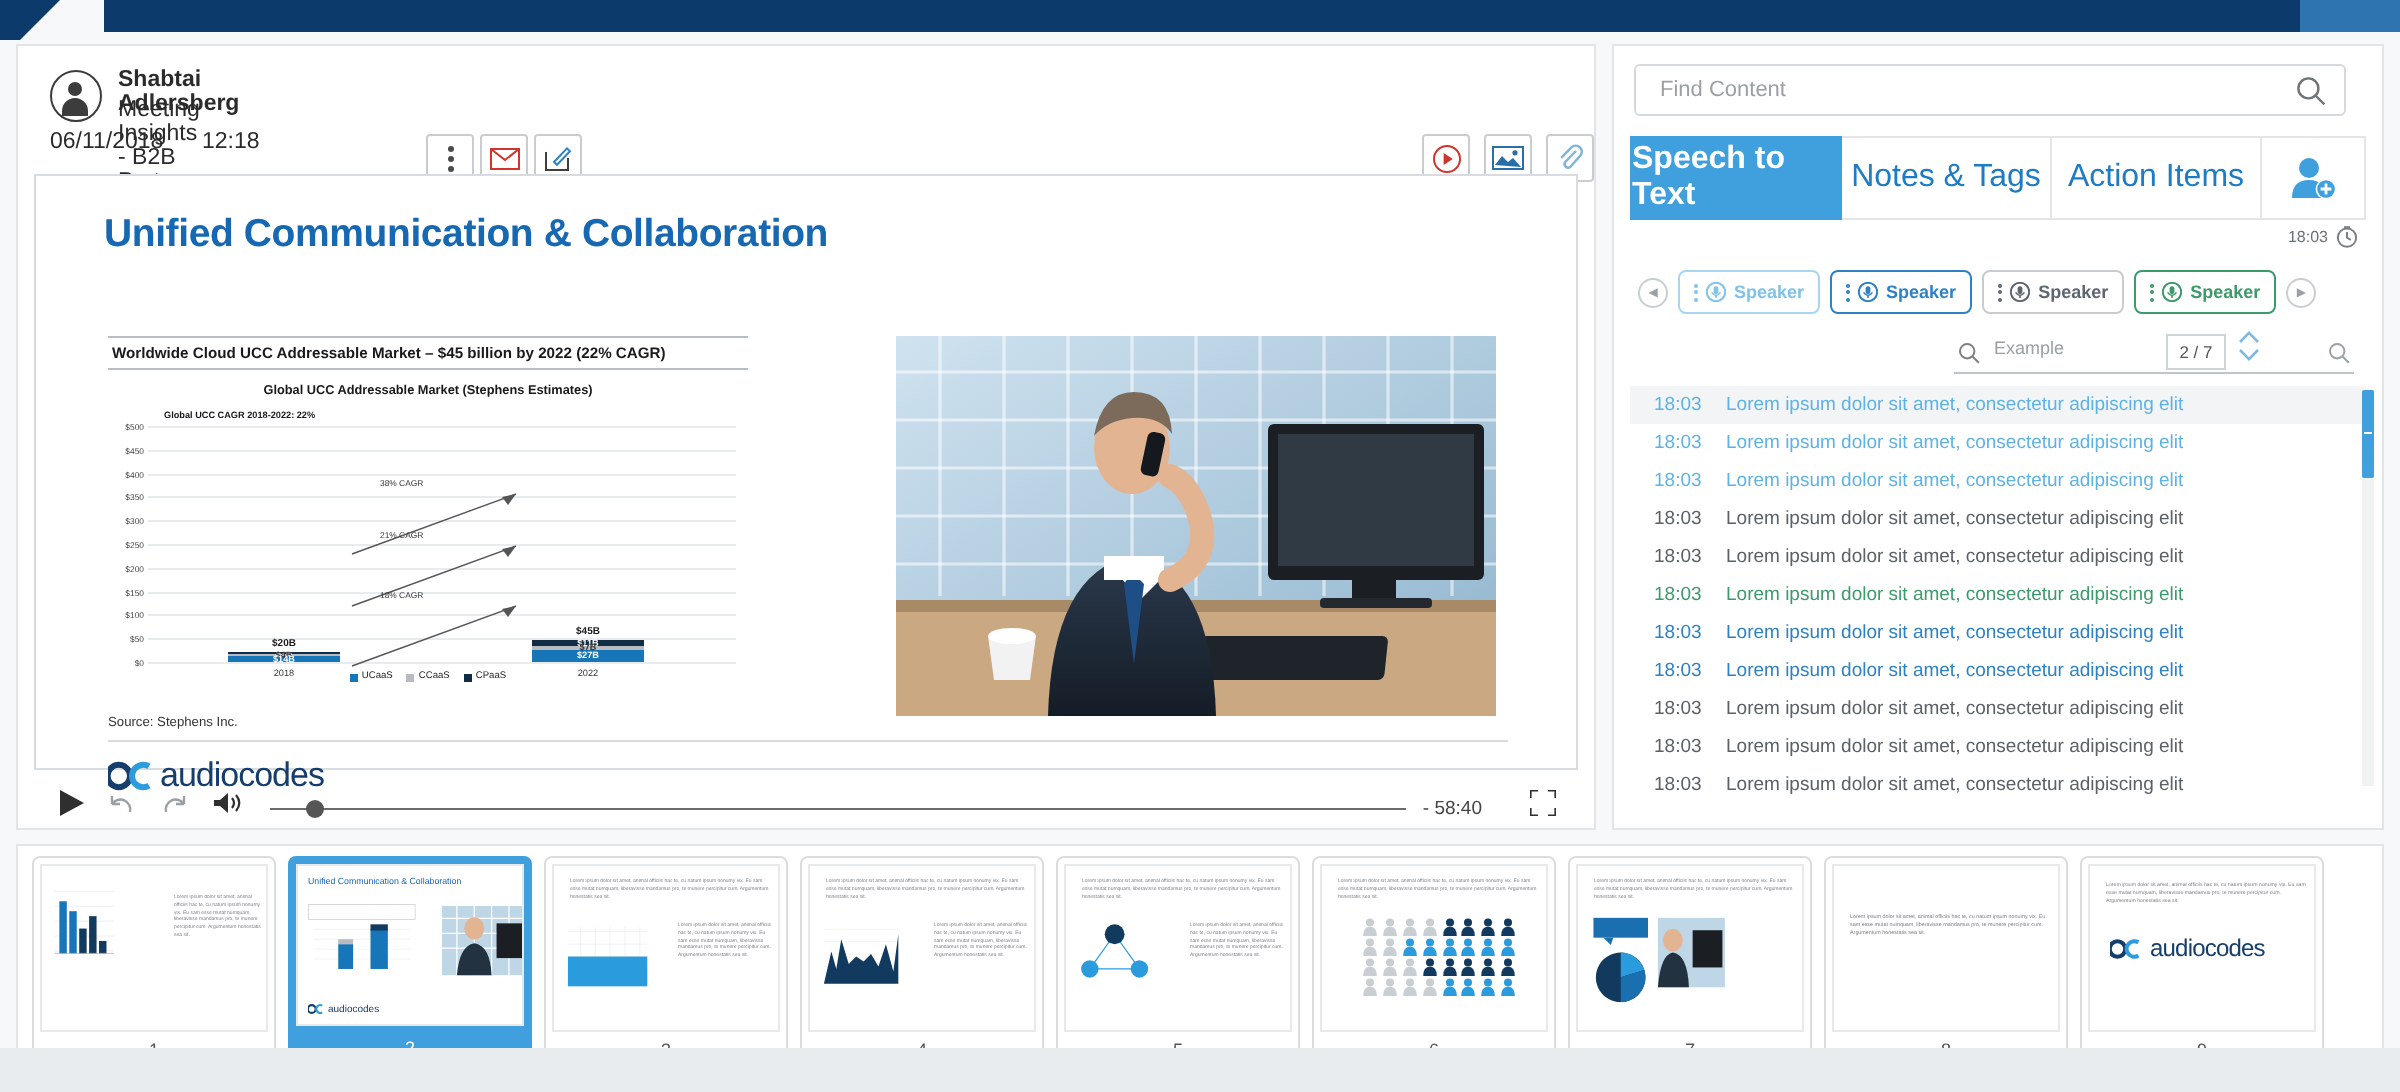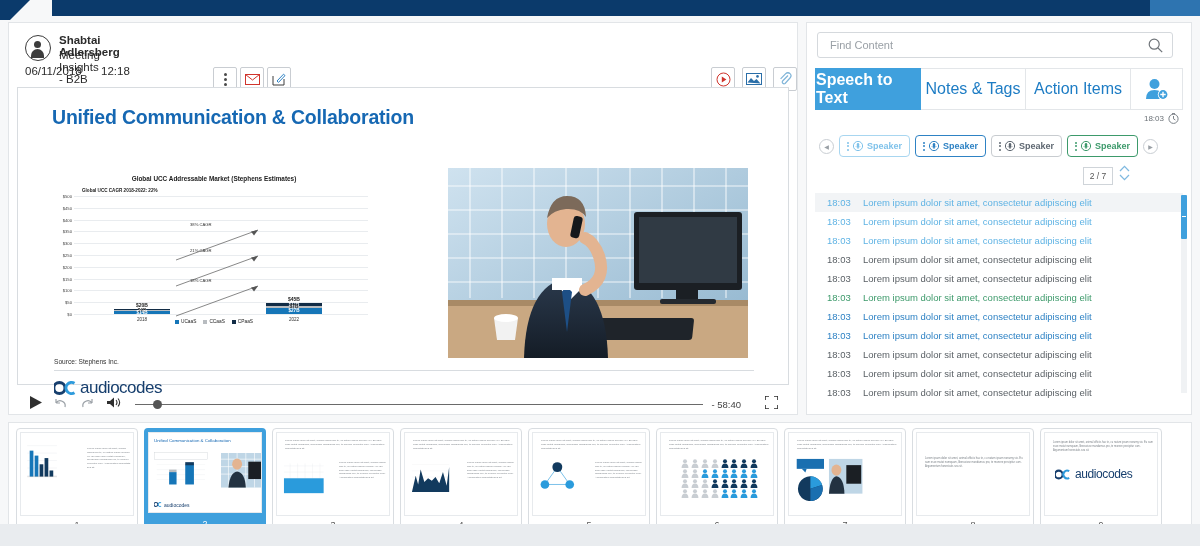--- a/index.html
+++ b/index.html
@@ -177,20 +177,21 @@
     <div class="ibtn" style="left:764px; top:44px;">
       <svg width="14" height="14" viewBox="0 0 14 14">
           <path d="M10 3.5 L4.6 9 a1.8 1.8 0 0 0 2.5 2.5 L12 6 a3 3 0 0 0 -4.3 -4.3 L2.6 6.9" fill="none" stroke="#7fb4d8" stroke-width="1.2"></path>
         </svg>
     </div>
 
     <div class="slide-wrap">
       <div class="slide-title">Unified Communication &amp; Collaboration</div>
 
       <div class="chart-card">
+        <div class="chart-hdr">Worldwide Cloud UCC Addressable Market – $45 billion by 2022 (22% CAGR)</div>
         <div class="chart-sub">Global UCC Addressable Market (Stephens Estimates)</div>
         <div class="plot" id="plot">
             <div class="gline" style="top: 10px;"></div>
             <div class="ylab" style="top: 8px;">$500</div>
             <div class="gline" style="top: 21.8px;"></div>
             <div class="ylab" style="top: 19.8px;">$450</div>
             <div class="gline" style="top: 33.6px;"></div>
             <div class="ylab" style="top: 31.6px;">$400</div>
             <div class="gline" style="top: 45.4px;"></div>
             <div class="ylab" style="top: 43.4px;">$350</div>
@@ -438,20 +439,36 @@
             <circle cx="5" cy="5" r="4.6" fill="none" stroke="#3d9a6b"></circle>
             <rect x="3.8" y="2.1" width="2.4" height="4" rx="1.2" fill="#3d9a6b"></rect>
             <path d="M2.8 5.2 q2.2 3.1 4.4 0" fill="none" stroke="#3d9a6b" stroke-width="0.8"></path>
             <path d="M5 6.6 V8" stroke="#3d9a6b" stroke-width="0.8"></path>
           </svg>
           <span style="color: rgb(61, 154, 107); font-weight: bold;">Speaker</span>
         </div>
         <div class="nav-circ" style="font-size: 6px;">▶</div>
       </div>
 
+    <div class="sub-search">
+      <span class="sub-search-line"></span>
+      <span style="position:absolute; left:2px; top:2px;">
+        <svg width="11" height="11" viewBox="0 0 11 11">
+            <circle cx="4.6" cy="4.6" r="3.6" fill="none" stroke="#7b8187"></circle>
+            <path d="M7.4 7.4 L10.4 10.4" stroke="#7b8187"></path>
+          </svg>
+      </span>
+      <span class="sub-search-ph">Example</span>
+      <span style="position:absolute; right:2px; top:2px;">
+        <svg width="11" height="11" viewBox="0 0 11 11">
+            <circle cx="4.6" cy="4.6" r="3.6" fill="none" stroke="#9aa0a6"></circle>
+            <path d="M7.4 7.4 L10.4 10.4" stroke="#9aa0a6"></path>
+          </svg>
+      </span>
+    </div>
     <div class="cnt-box">2 / 7</div>
     <div class="spin">
       <svg width="11" height="7" viewBox="0 0 11 7">
           <path d="M1 6 L5.5 1.4 L10 6" fill="none" stroke="#7fb9e0" stroke-width="1.3"></path>
         </svg>
       <svg width="11" height="7" viewBox="0 0 11 7">
           <path d="M1 1 L5.5 5.6 L10 1" fill="none" stroke="#7fb9e0" stroke-width="1.3"></path>
         </svg>
     </div>
 

